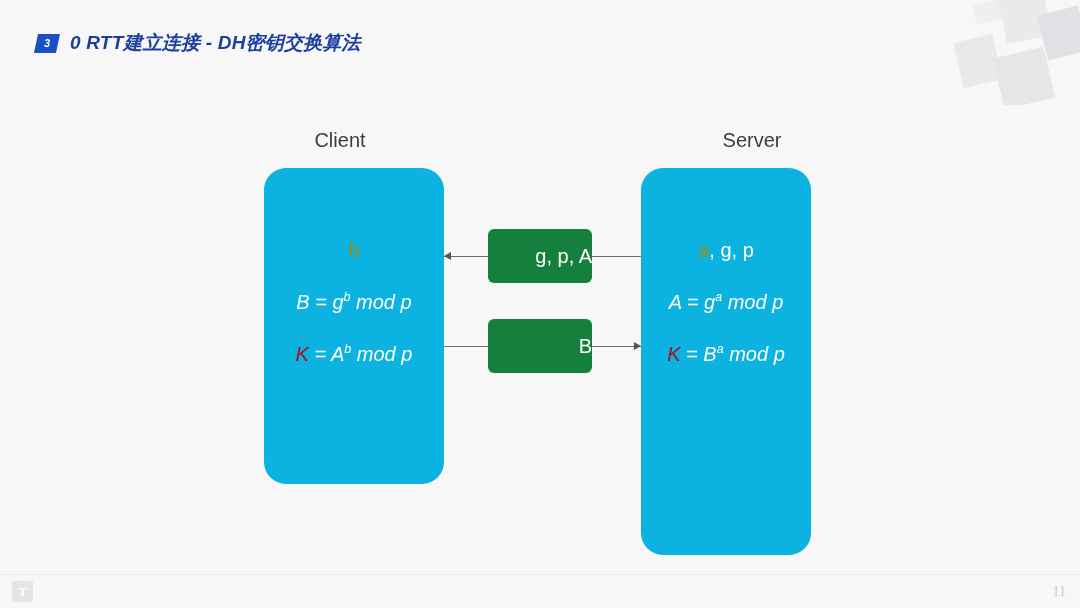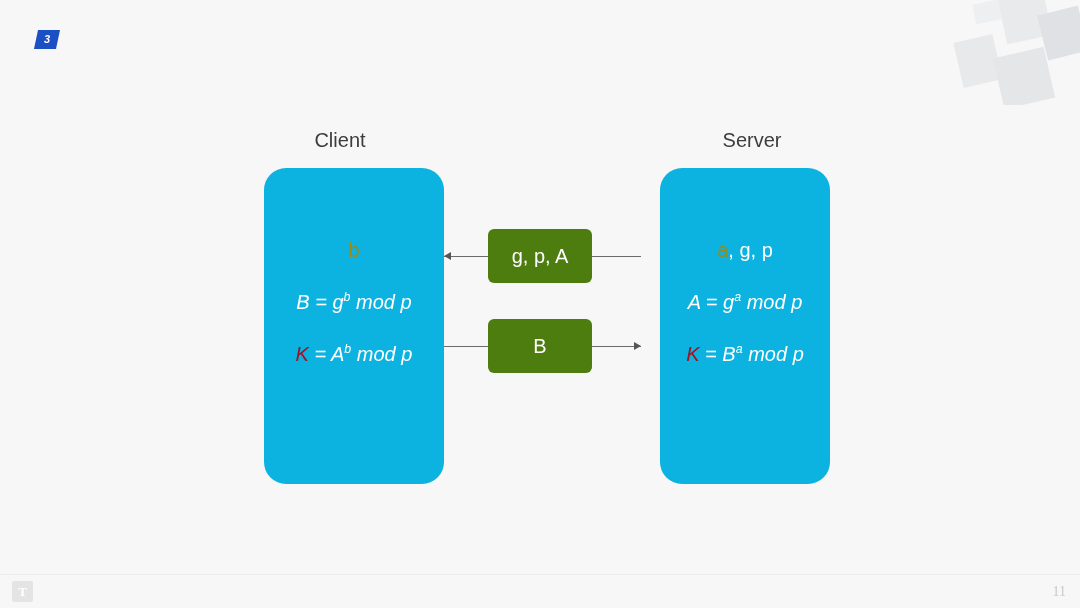--- a/index.html
+++ b/index.html
@@ -85,45 +85,45 @@
 
   .party-box {
     position: absolute;
     background: #0cb2e0;
     border-radius: 22px;
     display: flex;
     flex-direction: column;
     align-items: center;
   }
   .box-client { left: 264px; top: 168px; width: 180px; height: 316px; }
-  .box-server { left: 641px; top: 168px; width: 170px; height: 316px; margin-left: 19px; }
+  .box-server { left: 641px; top: 168px; width: 170px; height: 387px; }
 
   .line {
     font-size: 20px;
     color: #ffffff;
     white-space: nowrap;
     line-height: 1;
   }
   .line sup { font-size: 0.62em; vertical-align: super; line-height: 0; }
 
   .l1 { margin-top: 72px; }
   .l2 { margin-top: 32px; font-style: italic; }
   .l3 { margin-top: 32px; font-style: italic; }
 
   .secret { color: #9c8a16; }
   .key    { color: #a4111f; font-weight: normal; }
 
   
   .msg-box {
     position: absolute;
-    background: #4d7c0f;
+    background: #15803d;
     border-radius: 6px;
     display: flex;
     align-items: center;
-    justify-content: center;
+    justify-content: flex-end;
   }
   .msg-1 { left: 488px; top: 229px; width: 104px; height: 54px; }
   .msg-2 { left: 488px; top: 319px; width: 104px; height: 54px; }
   .msg-text { font-size: 20px; color: #ffffff; white-space: nowrap; }
 
   
   .conn {
     position: absolute;
     height: 1px;
     background: #6b6b6b;
@@ -175,20 +175,21 @@
   <div class="deco-sq sq-a"></div>
   <div class="deco-sq sq-b"></div>
   <div class="deco-sq sq-c"></div>
   <div class="deco-sq sq-d"></div>
 </div>
 
 <div class="header">
   <div class="badge">
     <span class="badge-num">3</span>
   </div>
+  <div class="title">0 RTT建立连接 - DH密钥交换算法</div>
 </div>
 
 <div class="stage">
 
   <div class="party-label label-client">Client</div>
   <div class="party-label label-server">Server</div>
 
   <div class="party-box box-client">
     <div class="line l1">
       <span class="secret">b</span>

